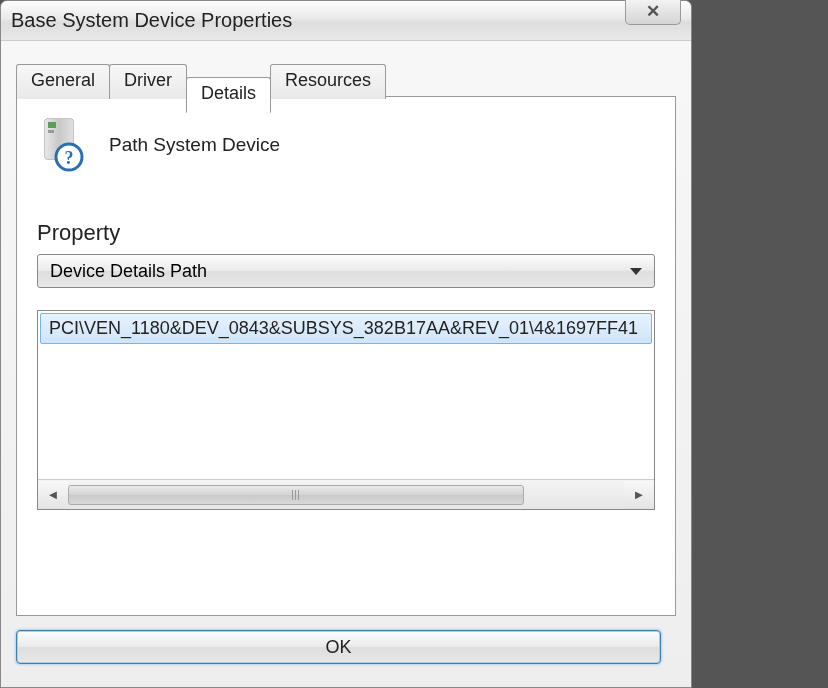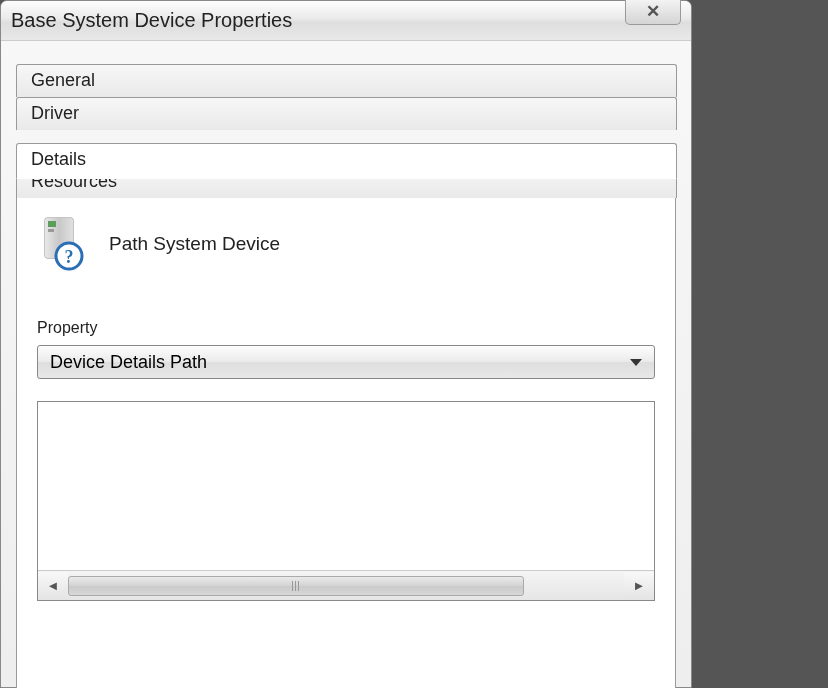--- a/index.html
+++ b/index.html
@@ -58,21 +58,20 @@
     .content {
       padding: 20px 15px 10px 15px;
     }
     .tab-frame {
       position: relative;
     }
     .tabs {
       display: flex;
       position: relative;
       z-index: 2;
-      flex-direction: column;
     }
     .tab {
       padding: 5px 14px 6px 14px;
       border: 1px solid #999;
       background: linear-gradient(to bottom, #f7f7f7, #e9e9e9);
       border-bottom: none;
       border-radius: 3px 3px 0 0;
       margin-right: -1px;
       cursor: pointer;
       font-size: 18px;
@@ -109,21 +108,21 @@
     }
     .device-icon svg {
       width: 50px;
       height: 55px;
     }
     .device-name {
       font-size: 19px;
       color: #222;
     }
     .label {
-      font-size: 16px;
+      font-size: 22px;
       color: #222;
       margin-bottom: 8px;
       margin-top: 48px;
     }
     .dropdown {
       width: 100%;
       height: 34px;
       border: 1px solid #888;
       border-radius: 3px;
       background: linear-gradient(to bottom, #fdfdfd, #ebebeb 48%, #dedede 52%, #e8e8e8);
@@ -280,20 +279,23 @@
           <span class="device-name">Path System Device</span>
         </div>
 
         <div class="label">Property</div>
         <div class="dropdown">
           <span>Device Details Path</span>
           <span class="dropdown-arrow"></span>
         </div>
 
         <div class="value-box">
+          <div class="value-list">
+            <div class="value-item">PCI\VEN_1180&amp;DEV_0843&amp;SUBSYS_382B17AA&amp;REV_01\4&amp;1697FF41</div>
+          </div>
           <div class="hscrollbar">
             <div class="scroll-btn">
               <span>◄</span>
             </div>
             <div class="scroll-track">
               <div class="scroll-thumb">
                 <div class="scroll-grip">
                   <span></span>
                     <span></span>
                     <span></span>

